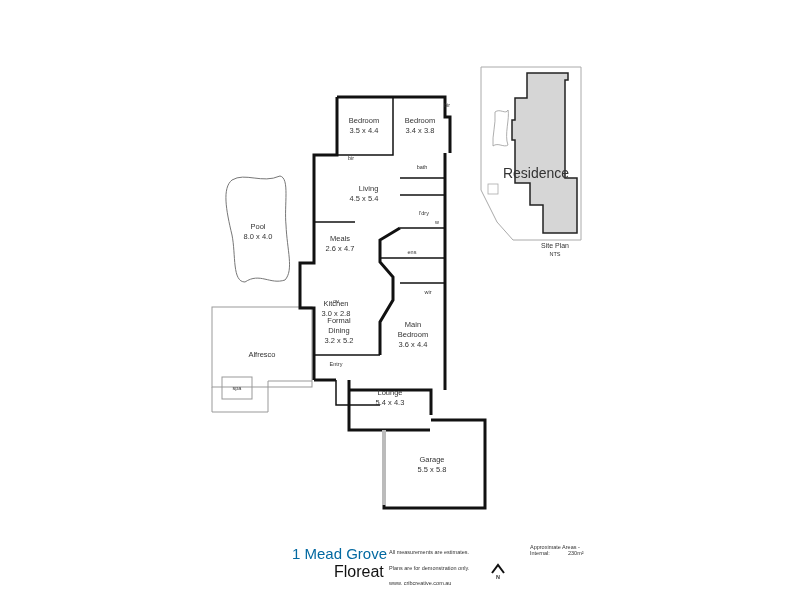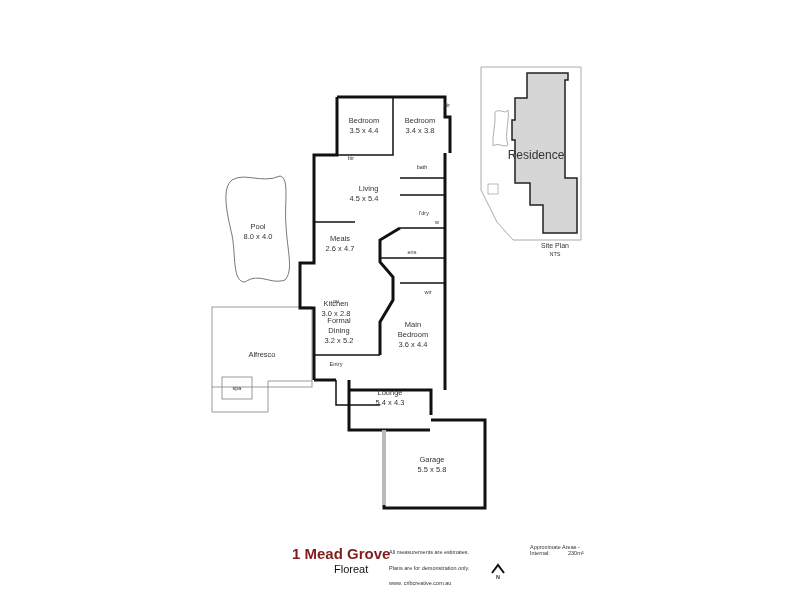--- a/index.html
+++ b/index.html
@@ -1,21 +1,21 @@
 <!DOCTYPE html>
 <html><head>
 <meta charset="utf-8">
 <style>
   html, body { margin:0; padding:0; background:#ffffff; }
   body { width:800px; height:600px; position:relative; overflow:hidden; font-family:"Liberation Sans", sans-serif; color:#222; }
   svg { position:absolute; left:0; top:0; }
   .lbl { position:absolute; font-size:7.5px; text-align:center; line-height:10px; color:#333; white-space:nowrap; transform:translateX(-50%); }
   .sm { font-size:5.5px; line-height:7px; }
-  .title1 { position:absolute; left:292px; top:545px; font-size:15px; color:#7f1d1d;font-weight:bold; }
-  .title2 { position:absolute; left:334px; top:563px; font-size:11px; color:#111; }
+  .title1 { position:absolute; left:292px; top:545px; font-size:15px; color:#0369a1; }
+  .title2 { position:absolute; left:334px; top:563px; font-size:16px; color:#111; }
   .note { position:absolute; left:389px; font-size:5.5px; color:#333; white-space:nowrap; }
   .area { position:absolute; font-size:5.5px; color:#333; white-space:nowrap; }
 </style>
 </head>
 <body>
 
 <svg width="800" height="600">
 
   <rect x="212" y="307" width="100" height="80" fill="none" stroke="#999" stroke-width="1"></rect>
   <rect x="222" y="377" width="30" height="22" fill="none" stroke="#999" stroke-width="1"></rect>
@@ -69,21 +69,21 @@
 <div class="lbl sm" style="left:336px;top:361px;">Entry</div>
 <div class="lbl sm" style="left:351px;top:155px;">bir</div>
 <div class="lbl sm" style="left:447px;top:102px;">bir</div>
 <div class="lbl sm" style="left:422px;top:164px;">bath</div>
 <div class="lbl sm" style="left:424px;top:210px;">l'dry</div>
 <div class="lbl sm" style="left:437px;top:219px;">w</div>
 <div class="lbl sm" style="left:412px;top:249px;">ens</div>
 <div class="lbl sm" style="left:428px;top:289px;">wir</div>
 <div class="lbl sm" style="left:336px;top:298px;">ov</div>
 
-<div class="lbl" style="left:536px;top:150px;font-size:12px;">Residence</div>
+<div class="lbl" style="left:536px;top:168px;font-size:14px;">Residence</div>
 <div class="lbl" style="left:555px;top:242px;font-size:7px;line-height:8px;"><span>Site Plan</span><br><span class="sm">NTS</span></div>
 
 <div class="title1">1 Mead Grove</div>
 <div class="title2">Floreat</div>
 <div class="note" style="top:549px;">All measurements are estimates.</div>
 <div class="note" style="top:565px;">Plans are for demonstration only.</div>
 <div class="note" style="top:580px;">www. cribcreative.com.au</div>
 <div class="lbl sm" style="left:498px;top:574px;font-weight:bold;">N</div>
 <div class="area" style="left:530px;top:544px;">Approximate Areas -</div>
 <div class="area" style="left:530px;top:550px;">Internal:</div>

